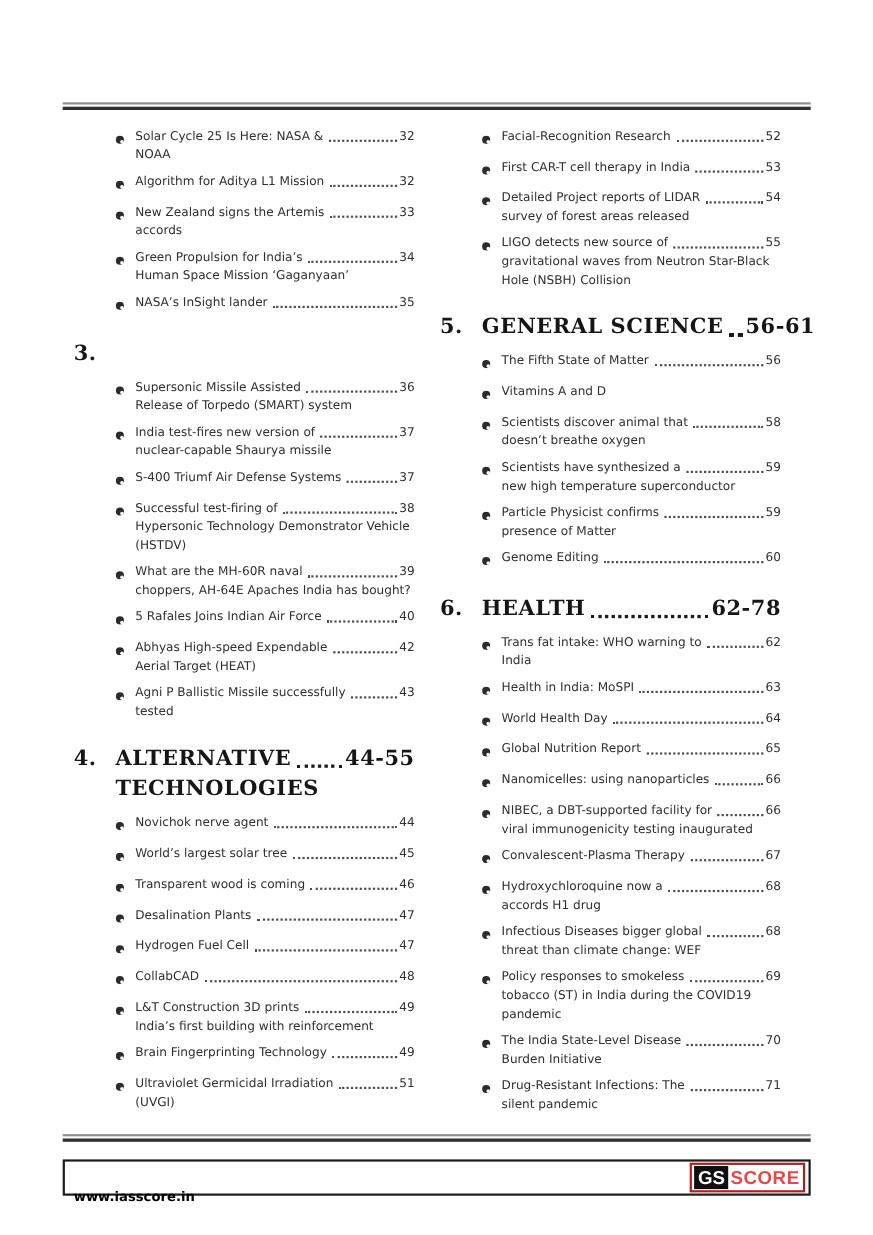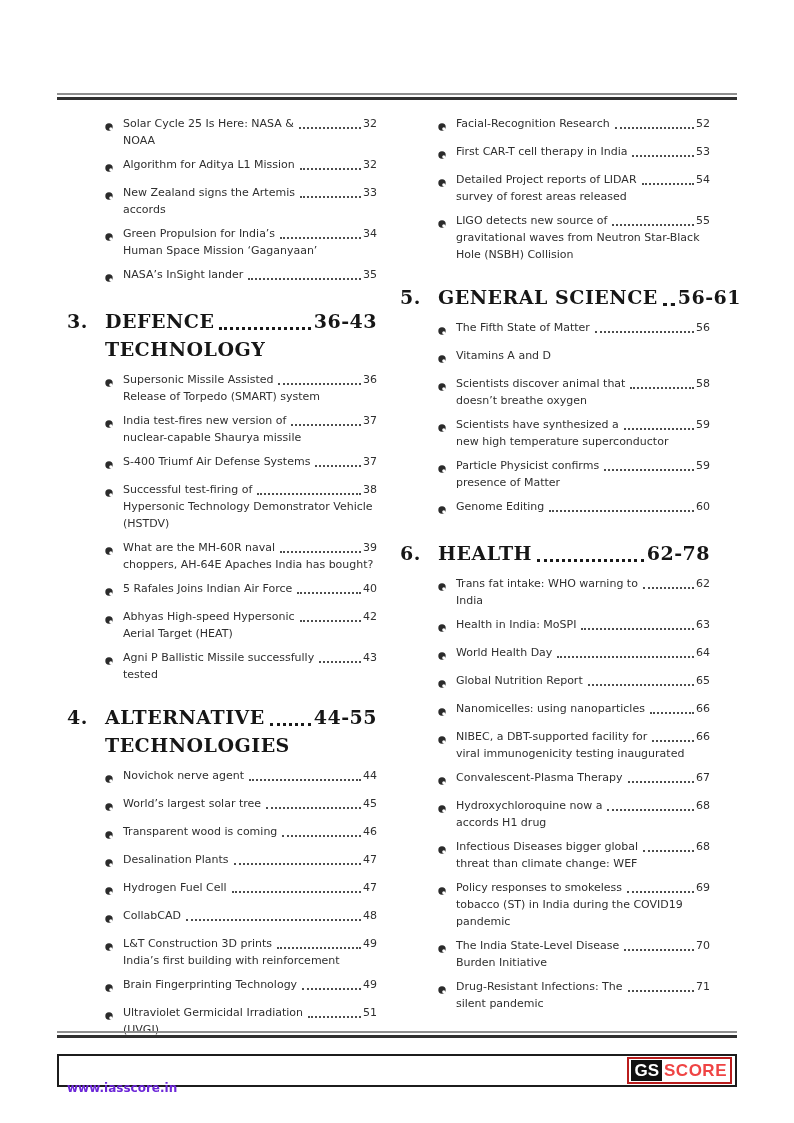--- a/index.html
+++ b/index.html
@@ -26,21 +26,21 @@
   .bullet{width:18px;flex:none;padding-top:4px;}
   .item-body{flex:1;min-width:0;}
   .trow{display:flex;align-items:flex-end;}
   .ititle{white-space:nowrap;}
   .leader{flex:1 1 auto;min-width:8px;height:0;border-bottom:2px dotted #4d4d4d;margin:0 2px 3px 5px;}
   .ipage{white-space:nowrap;}
   
   .footer{position:absolute;left:57px;top:1054px;width:680px;height:33px;box-sizing:border-box;
         border:2px solid #1c1c1c;display:flex;align-items:center;justify-content:space-between;
         padding:0 3px 0 8px;background:#fff;}
-  .website{font-weight:bold;font-size:12px;color:#6d28d9;margin-top:34px;}
+  .website{font-weight:bold;font-size:12px;color:#000000;margin-top:34px;}
   .logo{display:flex;align-items:center;border:2px solid #b91c1c;padding:1px 2px;background:#fff;
         font-family:"Liberation Sans","DejaVu Sans",sans-serif;font-weight:bold;font-size:17px;}
   .logo-gs{background:#101010;color:#fff;padding:0 3px;line-height:21px;}
   .logo-score{color:#ef4444;padding:0 1px 0 2px;letter-spacing:0.5px;line-height:21px;}
 </style>
 </head>
 <body>
 
 <div class="page">
   <div class="double-rule rule-top"></div>
@@ -127,28 +127,20 @@
         <span class="ititle">NASA’s InSight lander</span>
         <span class="leader"></span>
         <span class="ipage">35</span>
       </div>
 
     </div>
   </div>
 
   <div class="sec-header">
     <div class="sec-num">3.</div>
-    <div class="sec-body">
-      <div class="sec-line1">
-        <span class="sec-title">DEFENCE</span>
-        <span class="sec-leader"></span>
-        <span class="sec-pages">36-43</span>
-      </div>
-      <div class="sec-line2">TECHNOLOGY</div>
-    </div>
   </div>
 
   <div class="item">
     <span class="bullet">
       <svg width="8" height="8" viewBox="0 0 10 10">
         <circle cx="5" cy="5" r="4.6" fill="#2b2b2b"></circle>
         <circle cx="7.3" cy="7.3" r="2" fill="#ffffff"></circle>
       </svg>
     </span>
     <div class="item-body">
@@ -248,21 +240,21 @@
 
   <div class="item">
     <span class="bullet">
       <svg width="8" height="8" viewBox="0 0 10 10">
         <circle cx="5" cy="5" r="4.6" fill="#2b2b2b"></circle>
         <circle cx="7.3" cy="7.3" r="2" fill="#ffffff"></circle>
       </svg>
     </span>
     <div class="item-body">
       <div class="trow">
-        <span class="ititle">Abhyas High-speed Hypersonic</span>
+        <span class="ititle">Abhyas High-speed Expendable</span>
         <span class="leader"></span>
         <span class="ipage">42</span>
       </div>
       <div class="cont">Aerial Target (HEAT)</div>
     </div>
   </div>
 
   <div class="item">
     <span class="bullet">
       <svg width="8" height="8" viewBox="0 0 10 10">

